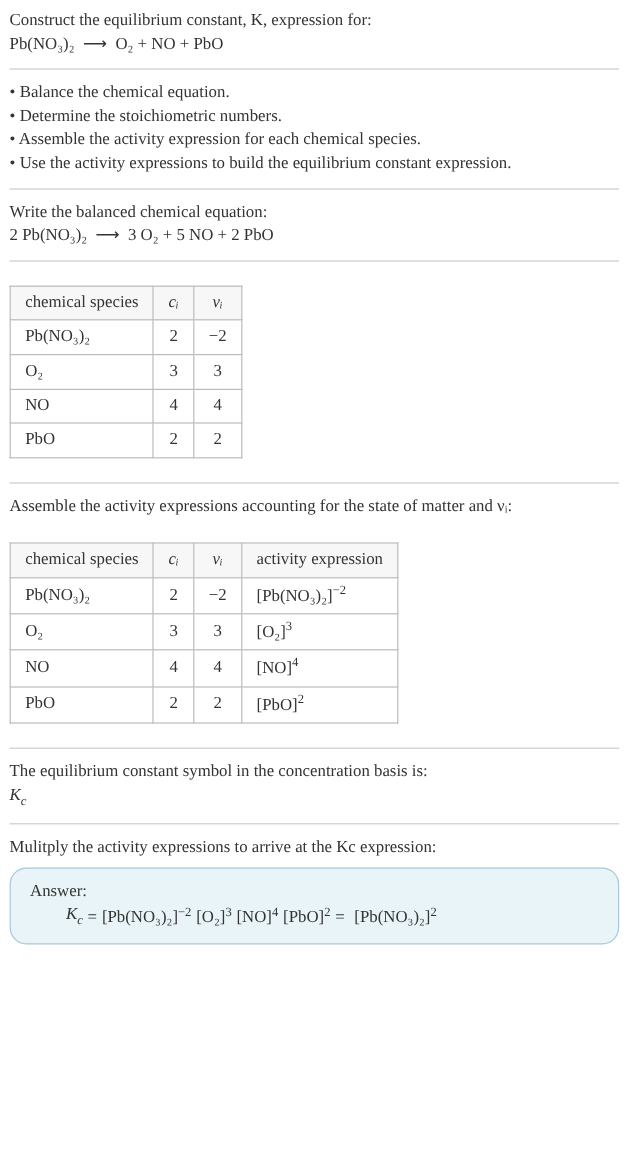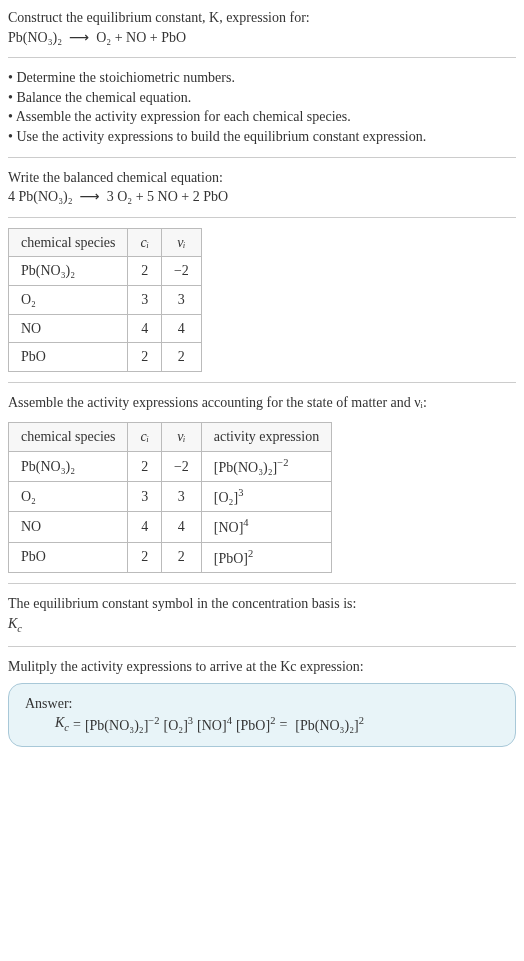--- a/index.html
+++ b/index.html
@@ -12,21 +12,21 @@
       box-sizing: border-box;
       line-height: 1.4;
     }
     hr {
       border: none;
       border-top: 1px solid #ccc;
       margin: 10px 0;
     }
     table {
       border-collapse: collapse;
-      margin: 10px 0;
+      margin: 20px 0;
     }
     td, th {
       border: 1px solid #bbb;
       padding: 4px 12px;
       text-align: left;
       font-weight: normal;
     }
     th {
       background: #f7f7f7;
     }
@@ -73,31 +73,31 @@
 <div>
   <span>Construct the equilibrium constant, K, expression for:</span><br>
   <span>Pb(NO₃)₂</span>
   &nbsp;<span>⟶</span>&nbsp;
   <span>O₂ + NO + PbO</span>
 </div>
 
 <hr>
 
 <div>
+  <div>• Balance the chemical equation.</div>
   <div>• Determine the stoichiometric numbers.</div>
-  <div>• Balance the chemical equation.</div>
   <div>• Assemble the activity expression for each chemical species.</div>
   <div>• Use the activity expressions to build the equilibrium constant expression.</div>
 </div>
 
 <hr>
 
 <div>
   <div>Write the balanced chemical equation:</div>
-  <span>4 Pb(NO₃)₂</span>
+  <span>2 Pb(NO₃)₂</span>
   &nbsp;<span>⟶</span>&nbsp;
   <span>3 O₂ + 5 NO + 2 PbO</span>
 </div>
 
 <hr>
 
 <div>
   <table>
     <tbody>
         <tr>

